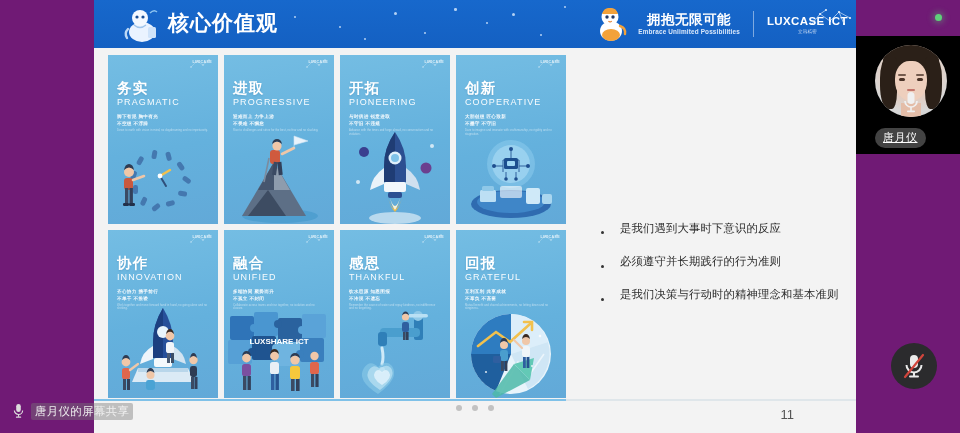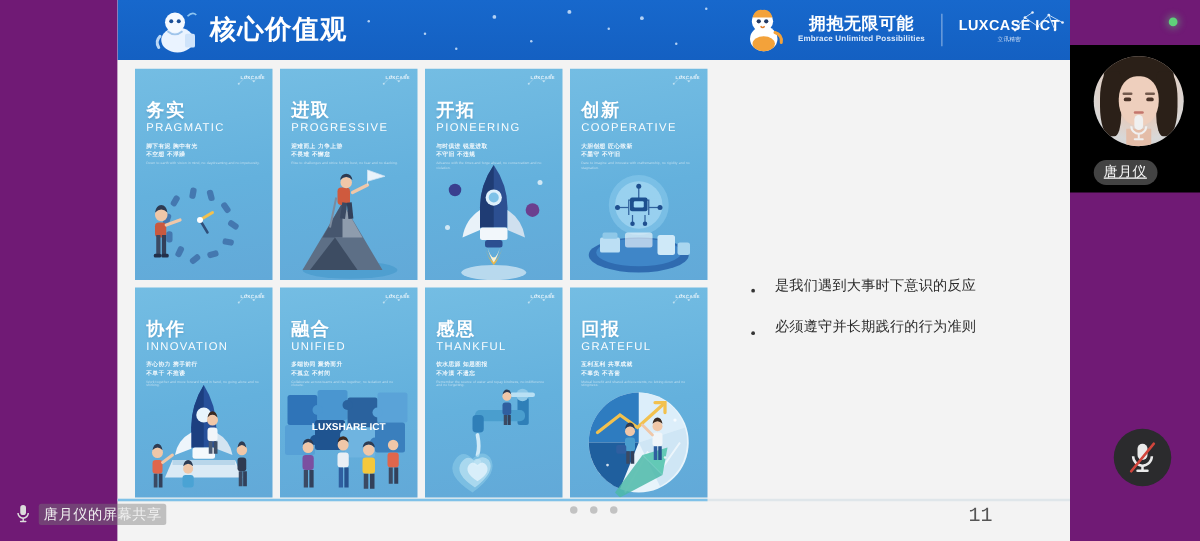--- a/index.html
+++ b/index.html
@@ -101,21 +101,21 @@
   .bullet-text {
     color: #2b2b2b; font-size: 11.3px; line-height: 1.3; letter-spacing: .2px;
     font-family: "DejaVu Sans", sans-serif;
   }
 
   
   #carousel-dots { position: absolute; left: 0; right: 0; bottom: 22px; display: flex; justify-content: center; gap: 10px; }
   #carousel-dots span { width: 6px; height: 6px; border-radius: 50%; background: #c2c2c2; display: block; }
   #page-number {
     position: absolute; right: 62px; bottom: 11px;
-    color: #555; font-size: 16px; font-family: Liberation Mono, monospace; text-align: right;
+    color: #555; font-size: 13px; font-family: Liberation Sans, sans-serif; text-align: right;
   }
   #progress-bar {
     position: absolute; left: 0; bottom: 32px; width: 762px; height: 2px; background: #dfe6ea;
   }
   #progress-fill { position: absolute; left: 0; top: 0; height: 2px; width: 62%; background: #7fc1e8; }
 
   
   #participant-tile {
     position: absolute; left: 856px; top: 36px; width: 104px; height: 118px;
     background: #000; overflow: hidden;
@@ -630,20 +630,24 @@
       <div id="right-panel">
         <div id="bullets">
           <div class="bullet-row">
             <span class="bullet-dot"></span>
             <span class="bullet-text">是我们遇到大事时下意识的反应</span>
           </div>
           <div class="bullet-row">
             <span class="bullet-dot"></span>
             <span class="bullet-text">必须遵守并长期践行的行为准则</span>
           </div>
+          <div class="bullet-row">
+            <span class="bullet-dot"></span>
+            <span class="bullet-text">是我们决策与行动时的精神理念和基本准则</span>
+          </div>
         </div>
       </div>
 
       <div id="progress-bar">
         <div id="progress-fill"></div>
       </div>
       <div id="carousel-dots">
         <span></span>
         <span></span>
         <span></span>

